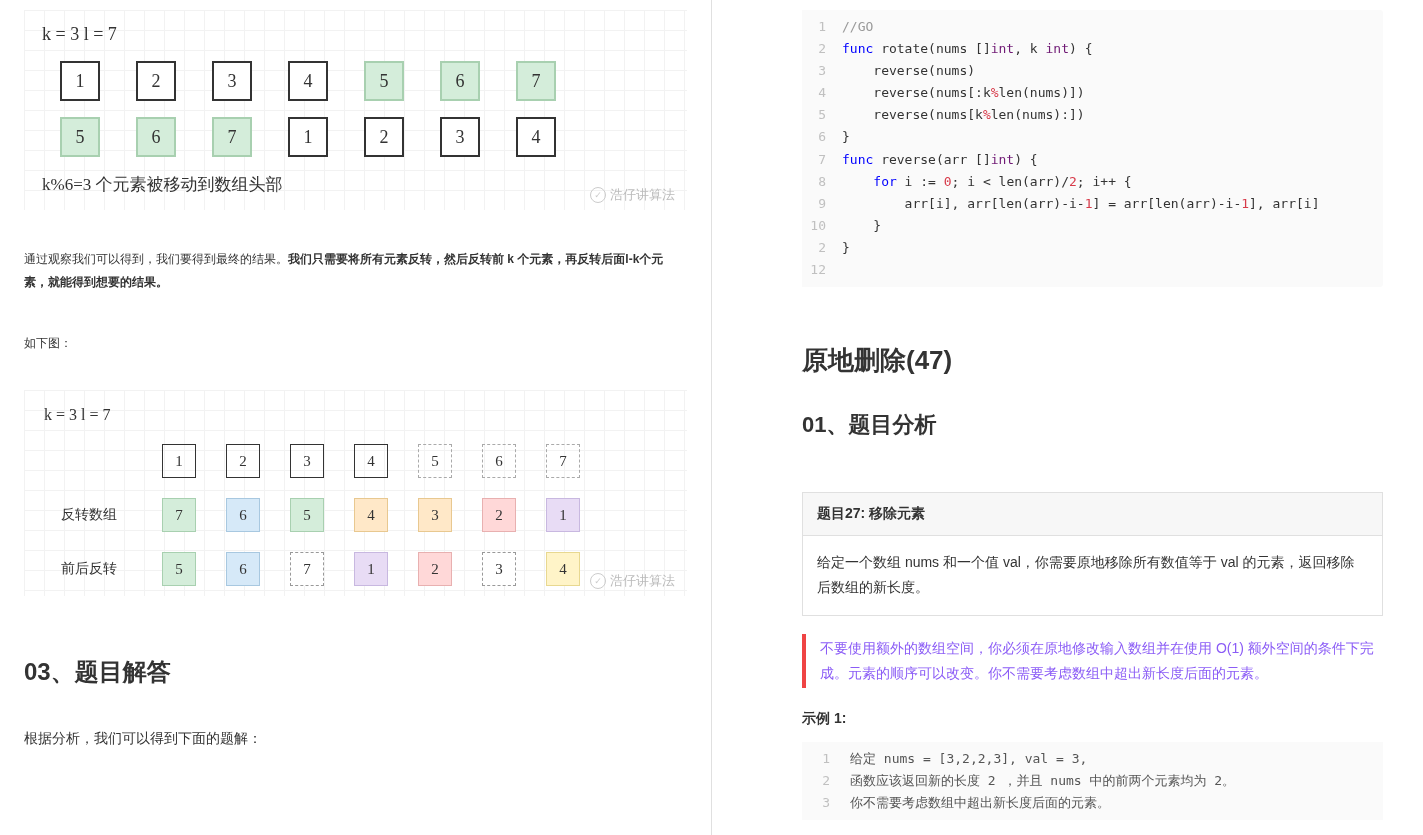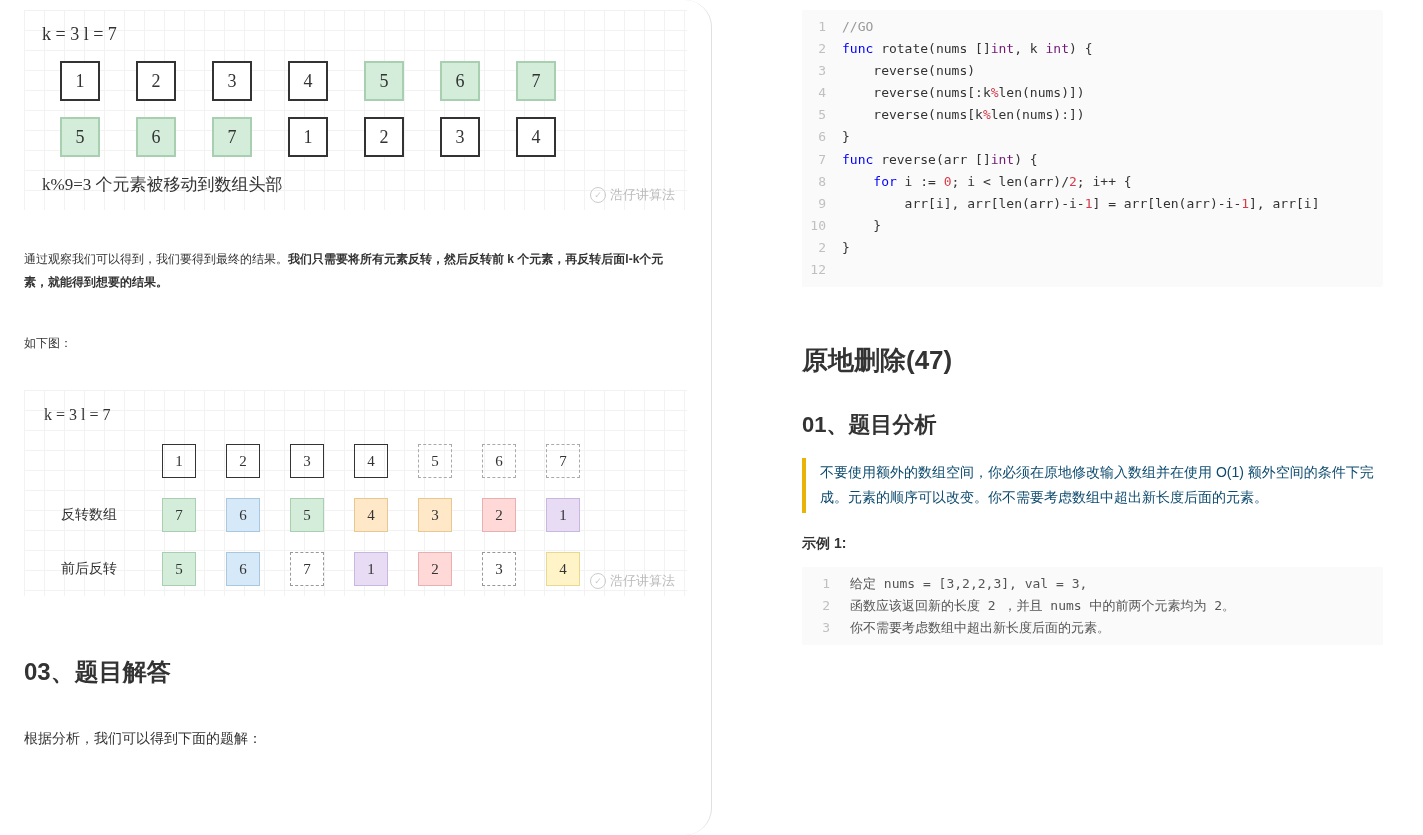--- a/index.html
+++ b/index.html
@@ -1,18 +1,18 @@
 <!DOCTYPE html>
 <html><head>
 <meta charset="utf-8">
 <style>
 * { margin: 0; padding: 0; box-sizing: border-box; }
 body { font-family: -apple-system, "PingFang SC", "Microsoft YaHei", sans-serif; background: #fff; color: #333; }
 .page { display: flex; width: 1423px; height: 835px; }
-.col { padding: 10px 24px 8px 24px; overflow: hidden; border-radius: 27px; }
+.col { padding: 10px 24px 8px 24px; overflow: hidden; }
 .col-left { width: 712px; border-right: 1px solid #e0e0e0; }
 .col-right { width: 711px; padding-left: 90px; padding-right: 40px; }
 
 
 .fig { background: #fff; position: relative; }
 .grid-bg { background-image: linear-gradient(#f2f2f2 1px, transparent 1px), linear-gradient(90deg, #f2f2f2 1px, transparent 1px); background-size: 20px 20px; padding: 14px 18px 14px 18px; }
 .hand { font-family: "Comic Sans MS", cursive; font-size: 18px; }
 .boxrow { display: flex; gap: 36px; margin: 16px 0 16px 18px; }
 .box { width: 40px; height: 40px; border: 2px solid #333; display: flex; align-items: center; justify-content: center; font-family: "Comic Sans MS", cursive; font-size: 18px; background: #fff; }
 .box.green { background: #d4edda; border-color: #a8d0b0; }
@@ -53,21 +53,21 @@
 .op { color: #d73a49; }
 .fn { color: #333; }
 
 h2.title { font-size: 26px; font-weight: 700; margin-top: 56px; }
 h3.sub { font-size: 22px; font-weight: 700; margin-top: 32px; }
 
 .prob-box { border: 1px solid #e0e0e0; margin-top: 52px; }
 .prob-head { background: #f7f7f7; padding: 12px 14px; font-weight: 700; border-bottom: 1px solid #e0e0e0; font-size: 14px; }
 .prob-body { padding: 14px; font-size: 14px; line-height: 1.8; }
 
-.quote { border-left: 4px solid #eab308; padding: 2px 0 2px 14px; margin-top: 18px; color: #0c4a6e; font-size: 14px; line-height: 1.8; }
+.quote { border-left: 4px solid #ef4444; padding: 2px 0 2px 14px; margin-top: 18px; color: #8b5cf6; font-size: 14px; line-height: 1.8; }
 
 .ex-label { font-weight: 700; font-size: 14px; margin-top: 22px; }
 .ex-code { background: #fafafa; margin-top: 14px; display: flex; font-family: Consolas, Monaco, monospace; font-size: 13px; line-height: 1.7; }
 .ex-code .gutter { padding: 6px 10px 6px 10px; }
 .ex-code .txt { padding: 6px 10px; color: #555; }
 </style>
 </head>
 <body>
 
 <div class="page">
@@ -86,21 +86,21 @@
         </div>
       <div class="boxrow" id="fig1-row2">
           <div class="box green">5</div>
           <div class="box green">6</div>
           <div class="box green">7</div>
           <div class="box">1</div>
           <div class="box">2</div>
           <div class="box">3</div>
           <div class="box">4</div>
         </div>
-      <div class="note-line">k%9=3 个元素被移动到数组头部</div>
+      <div class="note-line">k%6=3 个元素被移动到数组头部</div>
       <div class="wm">
           <span class="wm-ico">✓</span>
           <span>浩仔讲算法</span>
         </div>
     </div>
 
     <p class="para">
       <span>通过观察我们可以得到，我们要得到最终的结果。</span><b>我们只需要将所有元素反转，然后反转前 k 个元素，再反转后面l-k个元素，就能得到想要的结果。</b>
     </p>
 
@@ -168,20 +168,24 @@
           <div>10</div>
           <div>2</div>
           <div>12</div>
         </div>
       <div class="codelines" id="code-lines"><div><span class="cm">//GO</span></div><div><span class="kw">func</span> rotate(nums []<span class="ty">int</span>, k <span class="ty">int</span>) {</div><div>    reverse(nums)</div><div>    reverse(nums[:k<span class="op">%</span><span class="fn">len</span>(nums)])</div><div>    reverse(nums[k<span class="op">%</span><span class="fn">len</span>(nums):])</div><div>}</div><div></div><div><span class="kw">func</span> reverse(arr []<span class="ty">int</span>) {</div><div>    <span class="kw">for</span> i := <span class="op">0</span>; i &lt; <span class="fn">len</span>(arr)/<span class="op">2</span>; i++ {</div><div>        arr[i], arr[<span class="fn">len</span>(arr)-i-<span class="op">1</span>] = arr[<span class="fn">len</span>(arr)-i-<span class="op">1</span>], arr[i]</div><div>    }</div><div>}</div></div>
     </div>
 
     <h2 class="title">原地删除(47)</h2>
     <h3 class="sub">01、题目分析</h3>
 
+    <div class="prob-box">
+      <div class="prob-head">题目27: 移除元素</div>
+      <div class="prob-body">给定一个数组 nums 和一个值 val，你需要原地移除所有数值等于 val 的元素，返回移除后数组的新长度。</div>
+    </div>
 
     <div class="quote">不要使用额外的数组空间，你必须在原地修改输入数组并在使用 O(1) 额外空间的条件下完成。元素的顺序可以改变。你不需要考虑数组中超出新长度后面的元素。</div>
 
     <div class="ex-label">示例 1:</div>
     <div class="ex-code">
       <div class="gutter" id="ex-gutter">
           <div>1</div>
           <div>2</div>
           <div>3</div>
         </div>

